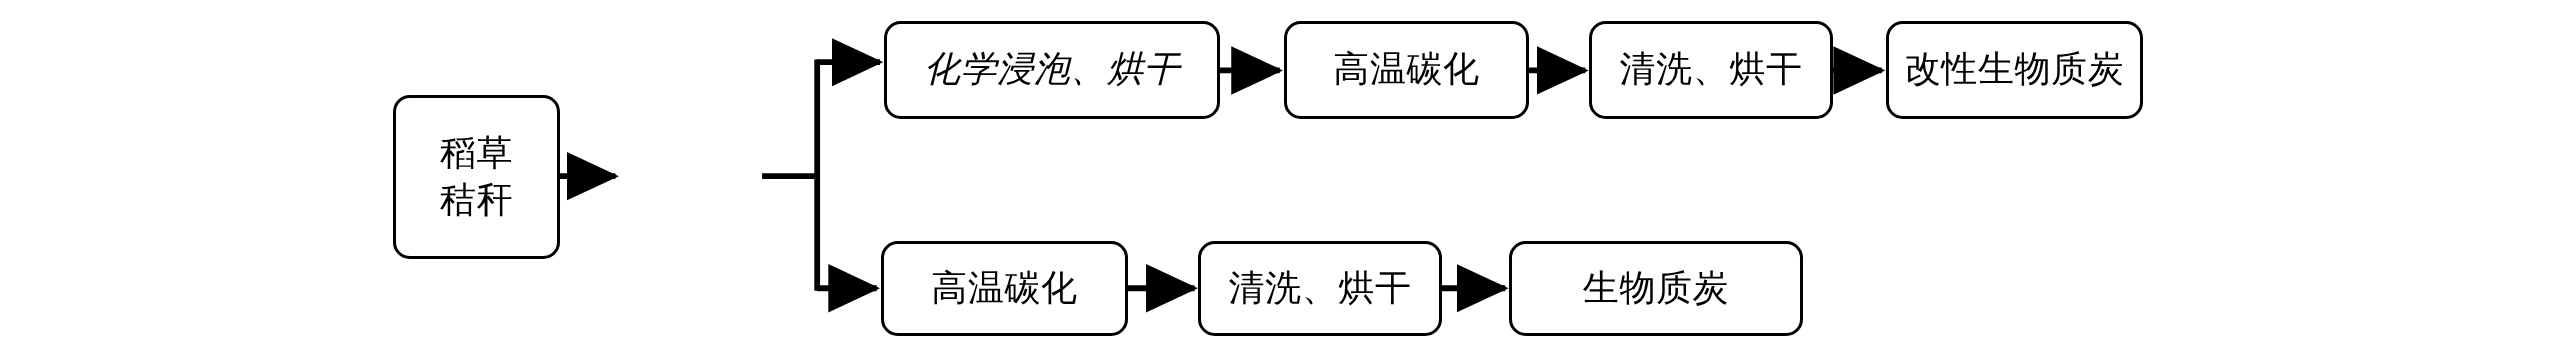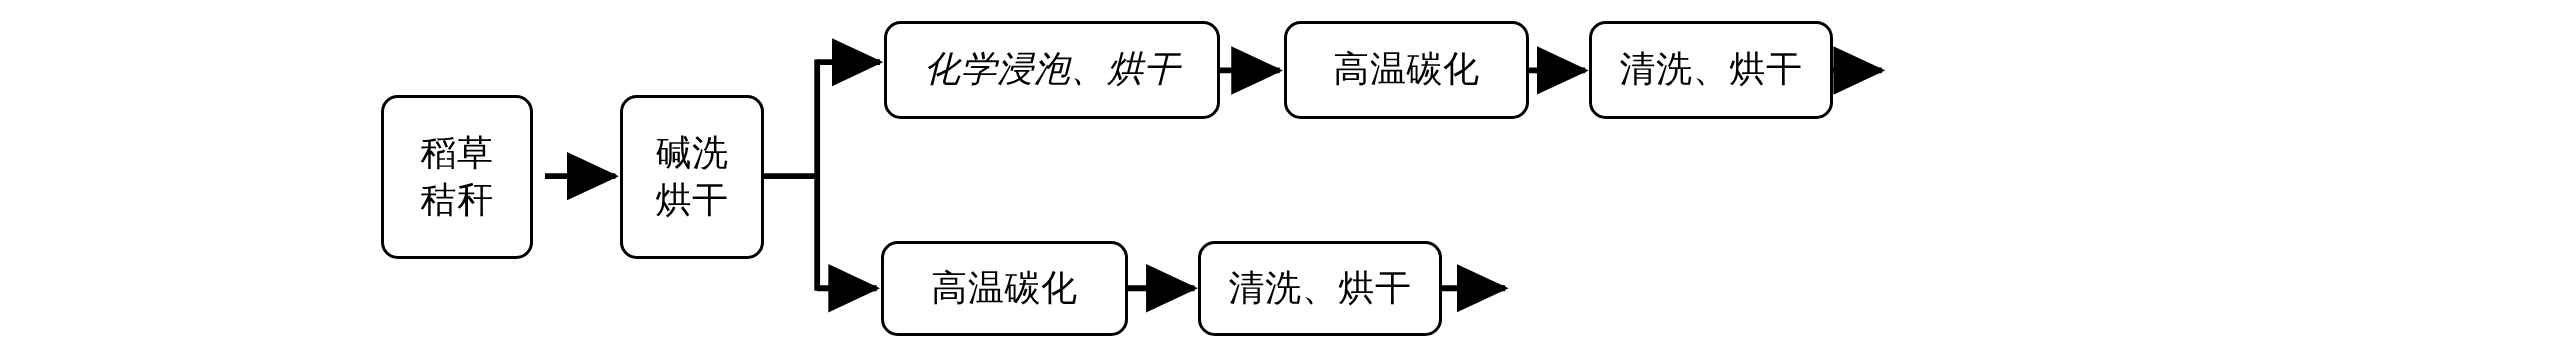--- a/index.html
+++ b/index.html
@@ -70,32 +70,32 @@
     <line x1="1273" y1="450" x2="1366" y2="450" stroke="#000000" stroke-width="9" marker-end="url(#arrowhead)"></line>
 
     <line x1="1900" y1="110" x2="1995" y2="110" stroke="#000000" stroke-width="9" marker-end="url(#arrowhead)"></line>
     <line x1="2381" y1="110" x2="2472" y2="110" stroke="#000000" stroke-width="9" marker-end="url(#arrowhead)"></line>
     <line x1="2856" y1="110" x2="2935" y2="110" stroke="#000000" stroke-width="9" marker-end="url(#arrowhead)"></line>
 
     <line x1="1756" y1="450" x2="1862" y2="450" stroke="#000000" stroke-width="9" marker-end="url(#arrowhead)"></line>
     <line x1="2246" y1="450" x2="2347" y2="450" stroke="#000000" stroke-width="9" marker-end="url(#arrowhead)"></line>
   </svg>
 
-  <div class="node two-line" style="left:381px; top:95px; width:152px; height:164px;font-family:Liberation Serif, serif;">稻草
+  <div class="node two-line" style="left:393px; top:95px; width:167px; height:164px;font-family:Liberation Serif, serif;">稻草
 秸秆</div>
 
-  <div class="node two-line" style="left:620px; top:95px; width:144px; height:164px;">碱洗
-烘干</div>
 
   <div class="node" style="left:884px; top:21px; width:336px; height:98px;font-style:italic;">化学浸泡、烘干</div>
 
   <div class="node" style="left:1284px; top:21px; width:245px; height:98px;">高温碳化</div>
 
   <div class="node" style="left:1589px; top:21px; width:244px; height:98px;">清洗、烘干</div>
 
+  <div class="node" style="left:1886px; top:21px; width:257px; height:98px;">改性生物质炭</div>
 
   <div class="node" style="left:881px; top:241px; width:247px; height:95px;">高温碳化</div>
 
   <div class="node" style="left:1198px; top:241px; width:244px; height:95px;">清洗、烘干</div>
 
+  <div class="node" style="left:1509px; top:241px; width:294px; height:95px;">生物质炭</div>
 
 </div>
 
 
 </body></html>

